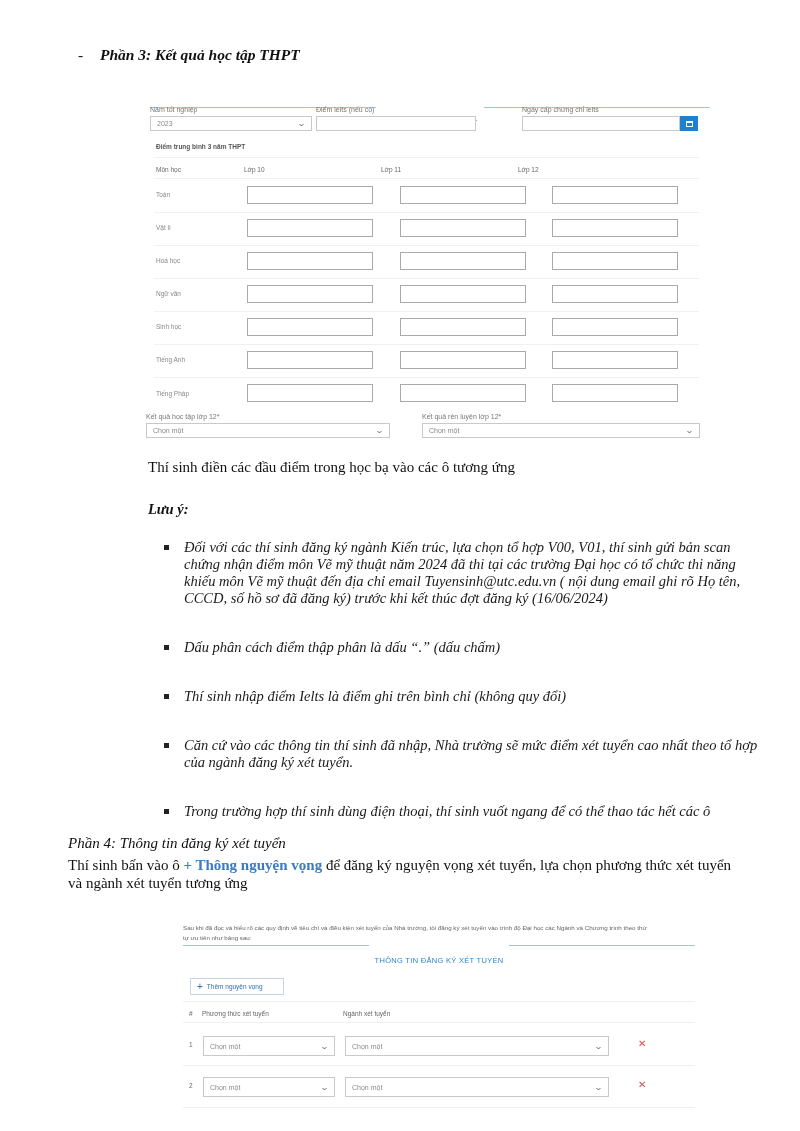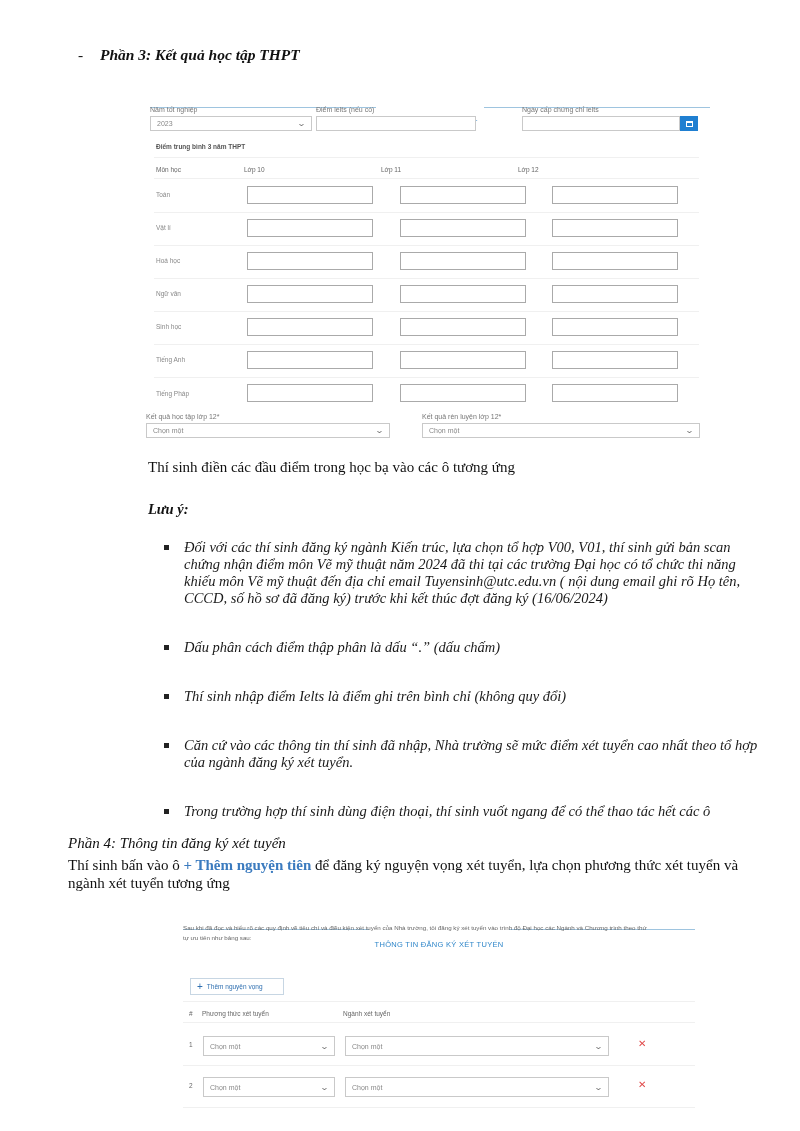--- a/index.html
+++ b/index.html
@@ -139,25 +139,25 @@
   <li><span class="bullet"></span><span>Đối với các thí sinh đăng ký ngành Kiến trúc, lựa chọn tổ hợp V00, V01, thí sinh gửi bản scan chứng nhận điểm môn Vẽ mỹ thuật năm 2024 đã thi tại các trường Đại học có tổ chức thi năng khiếu môn Vẽ mỹ thuật đến địa chỉ email Tuyensinh@utc.edu.vn ( nội dung email ghi rõ Họ tên, CCCD, số hồ sơ đã đăng ký) trước khi kết thúc đợt đăng ký (16/06/2024)</span></li>
   <li><span class="bullet"></span><span>Dấu phân cách điểm thập phân là dấu “.” (dấu chấm)</span></li>
   <li><span class="bullet"></span></li>
   <li><span class="bullet"></span><span>Thí sinh nhập điểm Ielts là điểm ghi trên bình chỉ (không quy đổi)</span></li>
   <li><span class="bullet"></span><span>Căn cứ vào các thông tin thí sinh đã nhập, Nhà trường sẽ mức điểm xét tuyển cao nhất theo tổ hợp của ngành đăng ký xét tuyển.</span></li>
   <li><span class="bullet"></span><span>Trong trường hợp thí sinh dùng điện thoại, thí sinh vuốt ngang để có thể thao tác hết các ô</span></li>
 </ul>
 
 <div class="abs" style="left:68px;top:835px;font-size:15px;font-weight:normal;font-style:italic;">Phần 4: Thông tin đăng ký xét tuyển</div>
 <div class="abs doc-p" style="left:68px;top:856px;width:680px;font-size:15px;">
-  <span>Thí sinh bấn vào ô </span><span class="link-inline">+ Thêm nguyện tiên</span><span> để đăng ký nguyện vọng xét tuyển, lựa chọn phương thức xét tuyển và ngành xét tuyển tương ứng</span>
+  <span>Thí sinh bấn vào ô </span><span class="link-inline">+ Thông nguyện vọng</span><span> để đăng ký nguyện vọng xét tuyển, lựa chọn phương thức xét tuyển và ngành xét tuyển tương ứng</span>
 </div>
 
 <div class="abs panel" style="left:175px;top:905px;width:528px;height:210px;">
-  <div class="abs legend" style="left:8px;top:4px;width:512px;">
+  <div class="abs legend" style="left:8px;top:20px;width:512px;">
     <div class="line"></div>
       <div class="txt">THÔNG TIN ĐĂNG KÝ XÉT TUYỂN</div>
       <div class="line"></div>
   </div>
   <div class="abs" style="left:8px;top:18px;width:470px;font-size:6.2px;line-height:9.5px;color:#666;">Sau khi đã đọc và hiểu rõ các quy định về tiêu chí và điều kiện xét tuyển của Nhà trường, tôi đăng ký xét tuyển vào trình độ Đại học các Ngành và Chương trình theo thứ tự ưu tiên như bảng sau:</div>
 
   <div class="abs add-btn" style="left:15px;top:73px;width:94px;height:17px;">
     <span class="plus">+</span>
     <span>Thêm nguyện vọng</span>
   </div>

